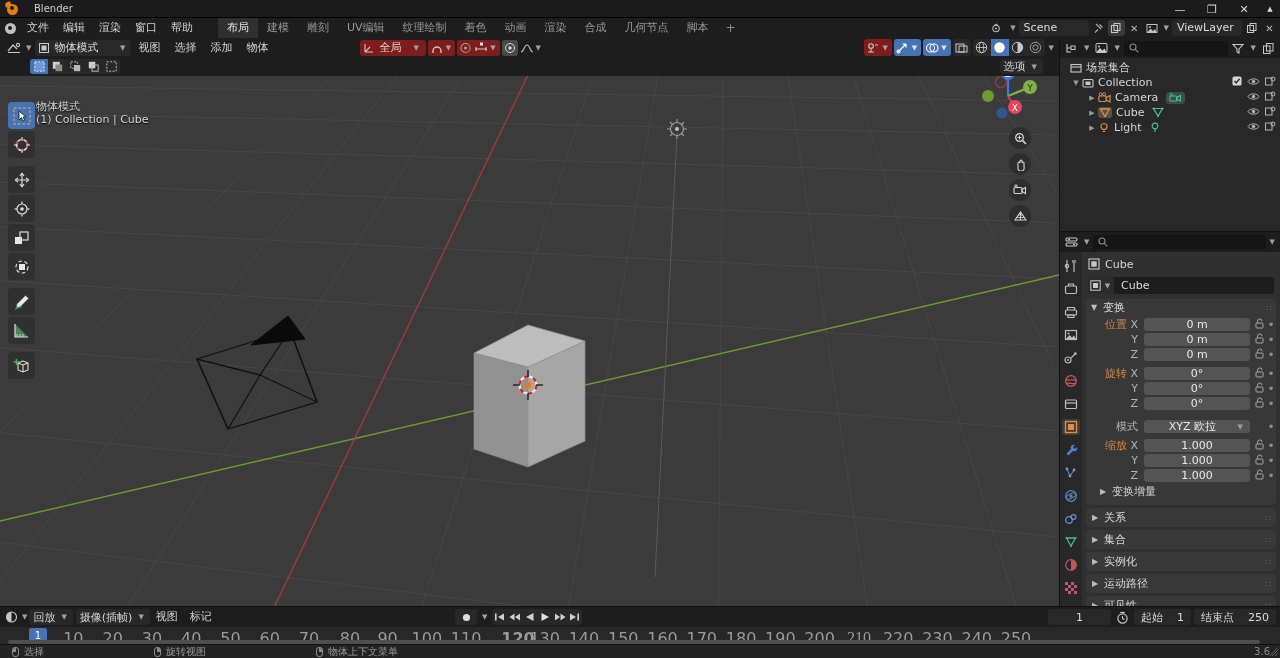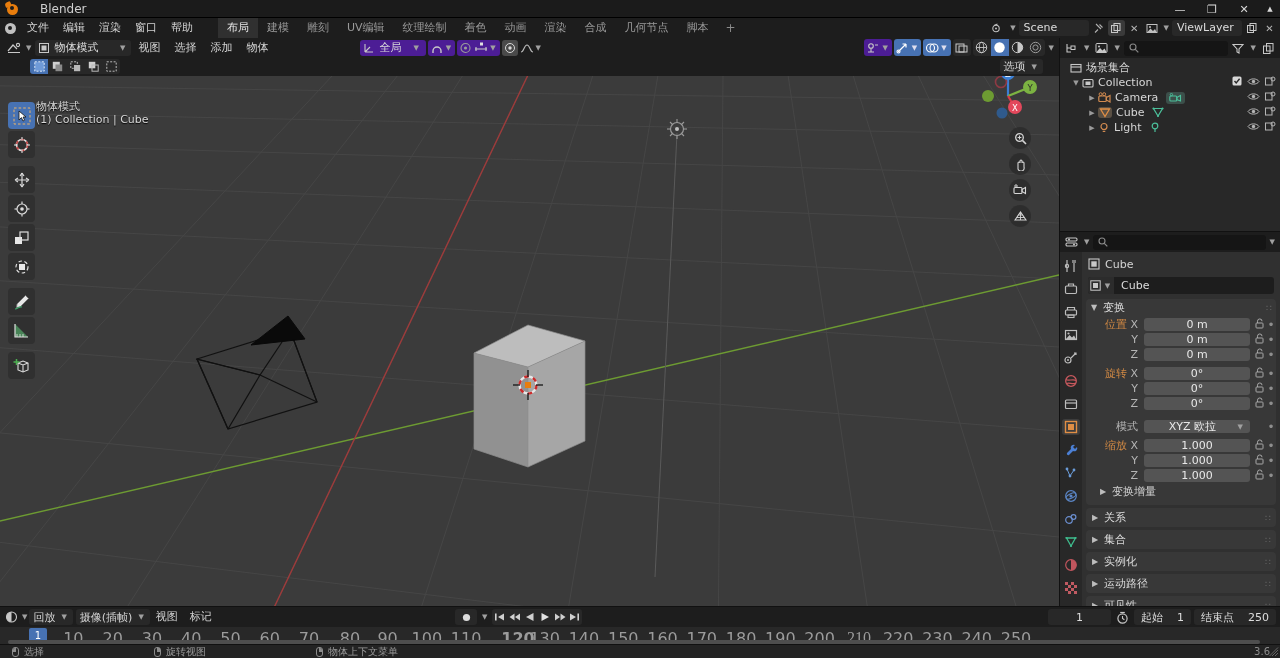--- a/index.html
+++ b/index.html
@@ -24,21 +24,21 @@
     border-radius: 50%; background: #e87d0d;
   }
   .tb-logo .dot {
     position: absolute; left: 5px; top: 4px; width: 4px; height: 4px;
     border-radius: 50%; background: #1b1b1b;
   }
   .tb-logo .tail {
     position: absolute; left: 0px; top: 0px; width: 6px; height: 5px;
     background: #e87d0d; border-radius: 3px 1px 1px 1px; transform: rotate(-25deg);
   }
-  .tb-title { margin-left: 19px; font-size: 12px; color: #cfcfcf; }
+  .tb-title { margin-left: 13px; font-size: 10px; color: #cfcfcf; }
   .tb-ctrls { position: absolute; right: 0; top: 0; display: flex; height: 18px; }
   .tb-btn {
     width: 32px; height: 18px; display: flex; align-items: center; justify-content: center;
     color: #d8d8d8; font-size: 11px;
   }
   .tb-btn:last-child { width: 20px; }
 
   
   .topbar {
     height: 20px; background: #1d1d1d; display: flex; align-items: center;
@@ -78,21 +78,21 @@
     z-index: 5;
   }
   .vp-h-btn { height: 16px; display: flex; align-items: center; padding: 0 3px; color: #cfcfcf; }
   .mode-sel {
     display: flex; align-items: center; background: #282828; height: 16px; border-radius: 3px;
     padding: 0 4px 0 3px; margin-left: 2px; min-width: 96px;
   }
   .mode-sel .lbl { font-size: 11px; margin-left: 4px; color: #dcdcdc; }
   .mode-sel .chev { margin-left: auto; }
   .vp-menu { padding: 0 7px; font-size: 11px; color: #d3d3d3; height: 18px; line-height: 18px; }
-  .grp { display: flex; align-items: center; background: #4c1d95; border-radius: 3px; height: 16px; padding: 0 2px; }
+  .grp { display: flex; align-items: center; background: #7f1d1d; border-radius: 3px; height: 16px; padding: 0 2px; }
   .vp-right-h { position: absolute; right: 3px; top: 1px; display: flex; align-items: center; gap: 2px; height: 17px; }
   .sbtn {
     width: 18px; height: 17px; display: flex; align-items: center; justify-content: center;
     background: #282828; color: #c6c6c6;
   }
   .sbtn.on { background: #4772b3; color: #fff; }
   .seg { display: flex; border-radius: 3px; overflow: hidden; }
   .seg .sbtn { border-radius: 0; }
   .seg .sbtn:first-child { border-radius: 3px 0 0 3px; }
   .seg .sbtn:last-child { border-radius: 0 3px 3px 0; }

